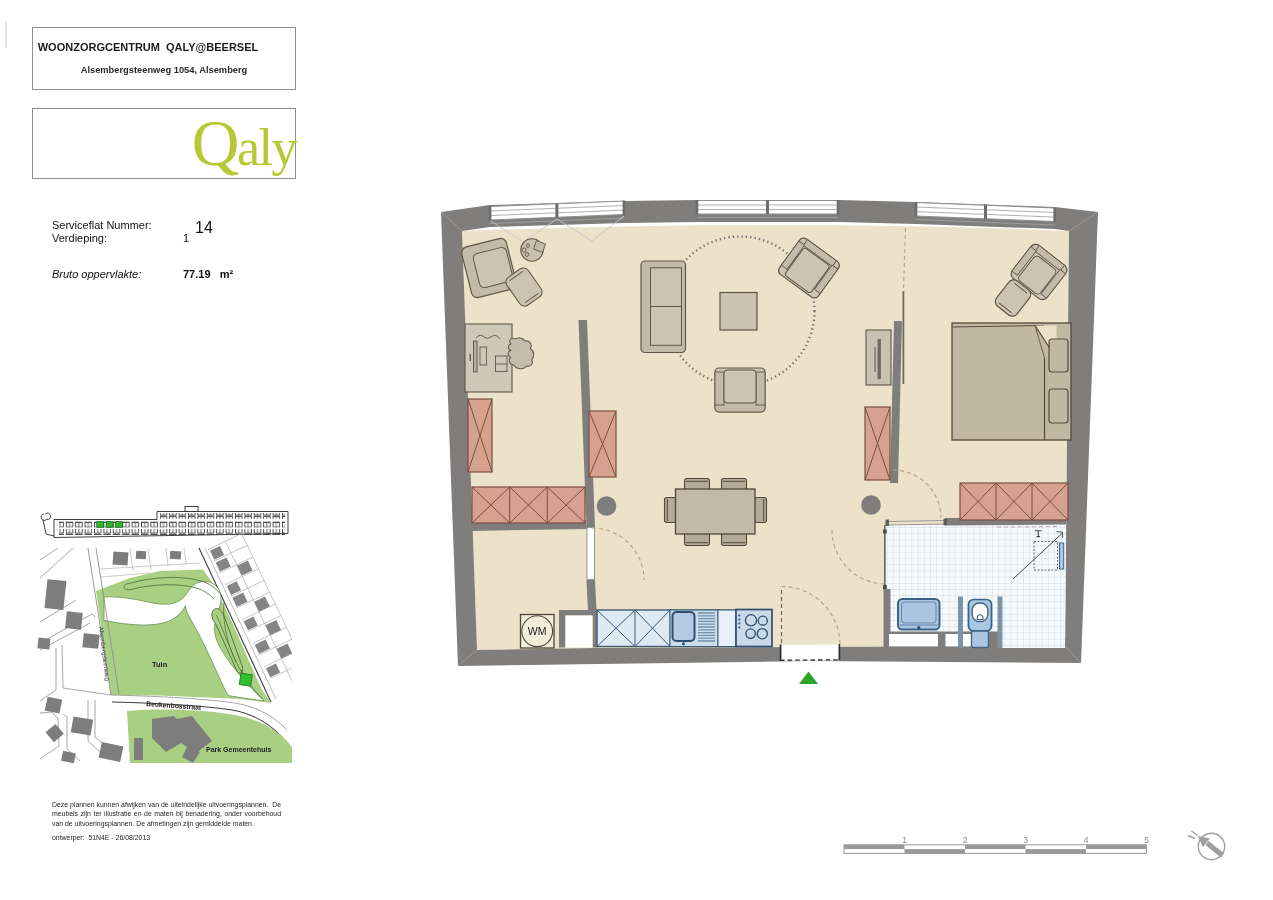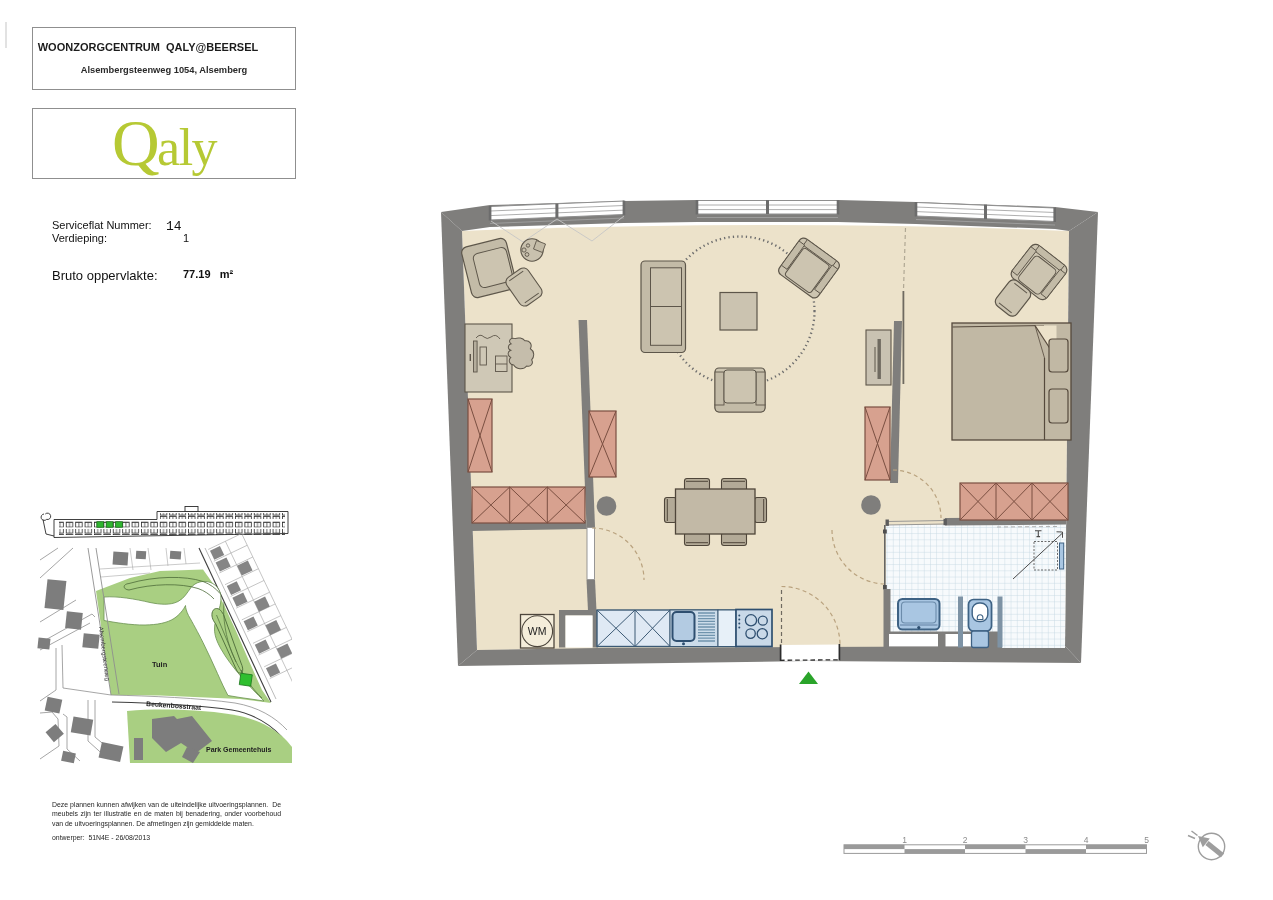--- a/index.html
+++ b/index.html
@@ -13,27 +13,27 @@
 <div class="abs" style="left:5px;top:22px;width:2px;height:26px;background:#e2e2e2;"></div>
 
 <div class="abs" style="left:32px;top:27px;width:262px;height:61px;border:1px solid #8f8f8f;"></div>
 
 <div class="abs" style="left:32px;top:41px;width:232px;text-align:center;font-size:11px;font-weight:bold;color:#1c1c1c;">WOONZORGCENTRUM&nbsp; QALY@BEERSEL</div>
 
 <div class="abs" style="left:32px;top:65px;width:264px;text-align:center;font-size:9.3px;font-weight:bold;color:#2a2a2a;">Alsembergsteenweg 1054, Alsemberg</div>
 
 <div class="abs" style="left:32px;top:108px;width:262px;height:69px;border:1px solid #8f8f8f;"></div>
 
-<div class="abs" style="left:32px;top:107px;width:264px;height:69px;text-align:center;font-family:'Liberation Serif',serif;color:#b6c934;line-height:72px;"><span style="font-size:66px;letter-spacing:-2.5px;">Q</span><span style="font-size:52px;letter-spacing:-1.5px;">aly</span></div>
+<div class="abs" style="left:32px;top:107px;width:264px;height:69px;text-align:right;font-family:'Liberation Serif',serif;color:#b6c934;line-height:72px;"><span style="font-size:66px;letter-spacing:-2.5px;">Q</span><span style="font-size:52px;letter-spacing:-1.5px;">aly</span></div>
 
 <div class="abs" style="left:52px;top:219px;font-size:11px;color:#111;">Serviceflat Nummer:</div>
-<div class="abs" style="left:166px;top:219px;font-size:13px;color:#111;font-family:Liberation Mono, monospace;">14</div>
+<div class="abs" style="left:195px;top:219px;font-size:16px;color:#111;">14</div>
 <div class="abs" style="left:52px;top:232px;font-size:11px;color:#111;text-align:center;">Verdieping:</div>
 <div class="abs" style="left:183px;top:232px;font-size:11px;color:#111;">1</div>
-<div class="abs" style="left:52px;top:268px;font-size:13px;color:#111;">Bruto oppervlakte:</div>
+<div class="abs" style="left:52px;top:268px;font-size:11px;color:#111;font-style:italic;">Bruto oppervlakte:</div>
 <div class="abs" style="left:183px;top:268px;font-size:11px;color:#111;font-weight:bold;">77.19&nbsp;&nbsp; m²</div>
 
 <svg class="abs" style="left:36px;top:503px;" width="256" height="266" viewBox="36 503 256 266">
 <defs>
   <pattern id="winrow" width="9.4" height="6" patternUnits="userSpaceOnUse">
     <rect x="0.5" y="0.5" width="6.4" height="4.6" fill="#ffffff" stroke="#2b2b2b" stroke-width="0.8"></rect>
     <line x1="3.7" y1="0.5" x2="3.7" y2="5.1" stroke="#2b2b2b" stroke-width="0.7"></line>
   </pattern>
 </defs>
 <rect x="36" y="503" width="256" height="266" fill="#ffffff"></rect>

